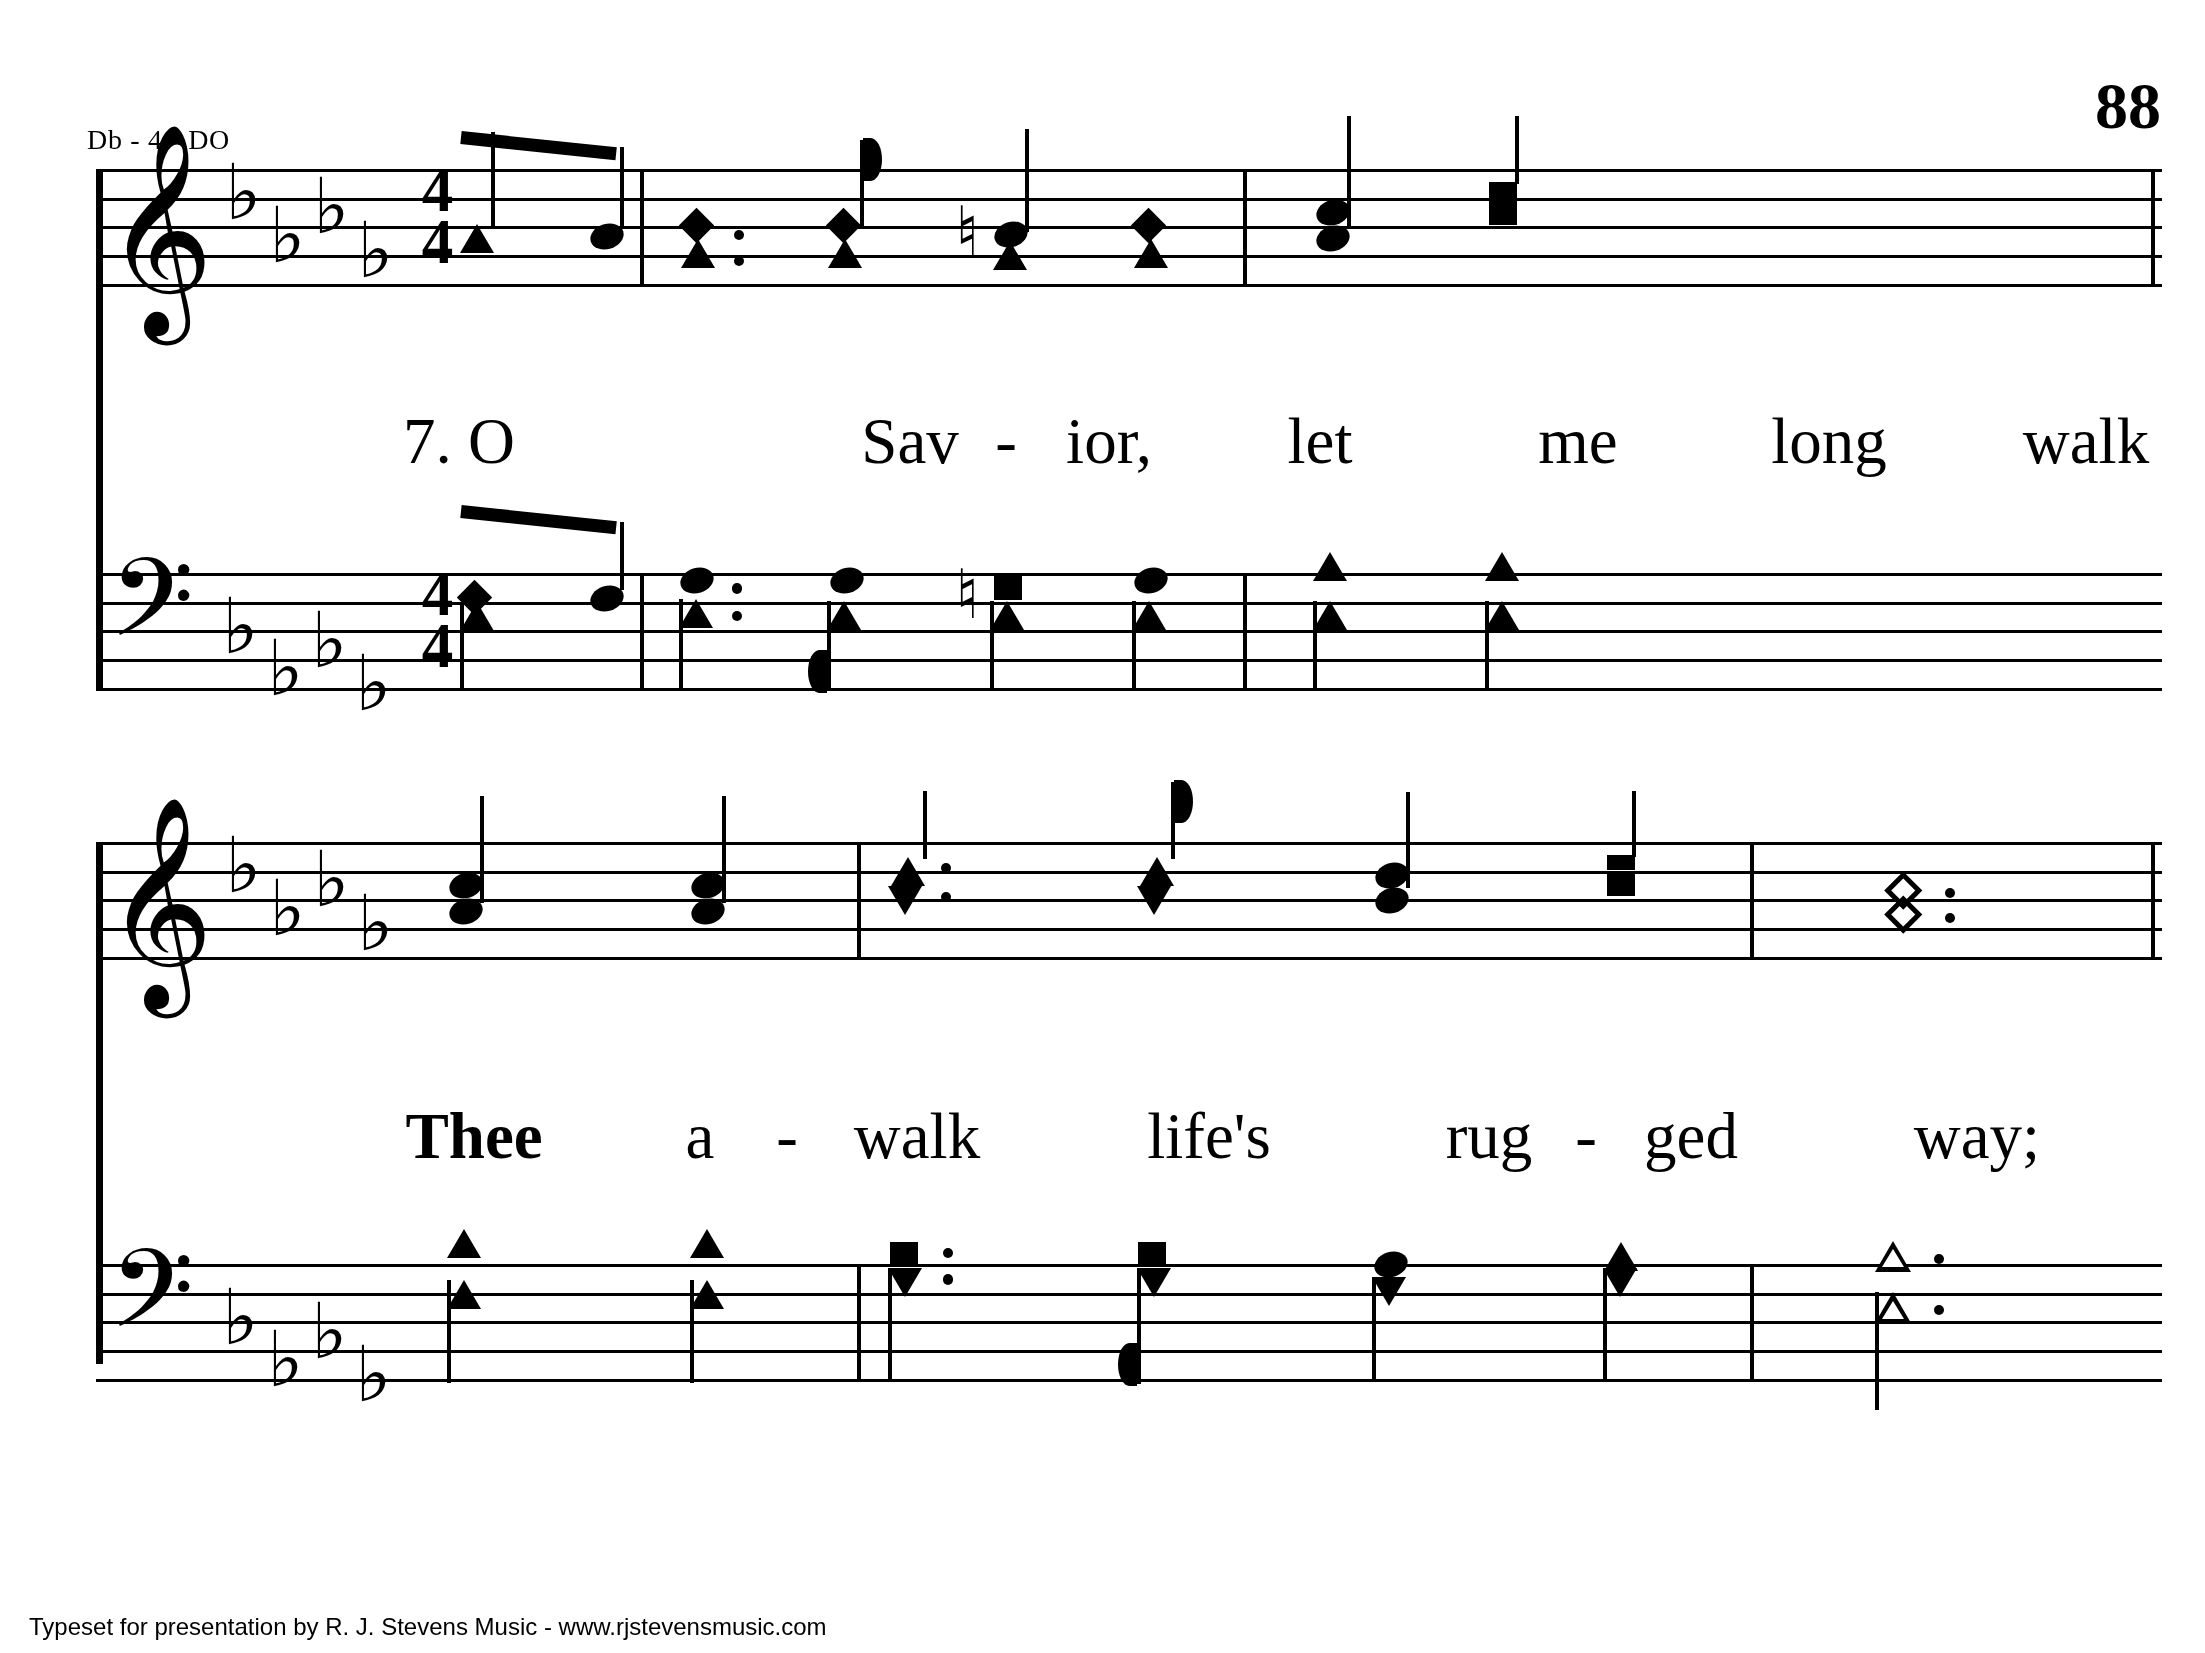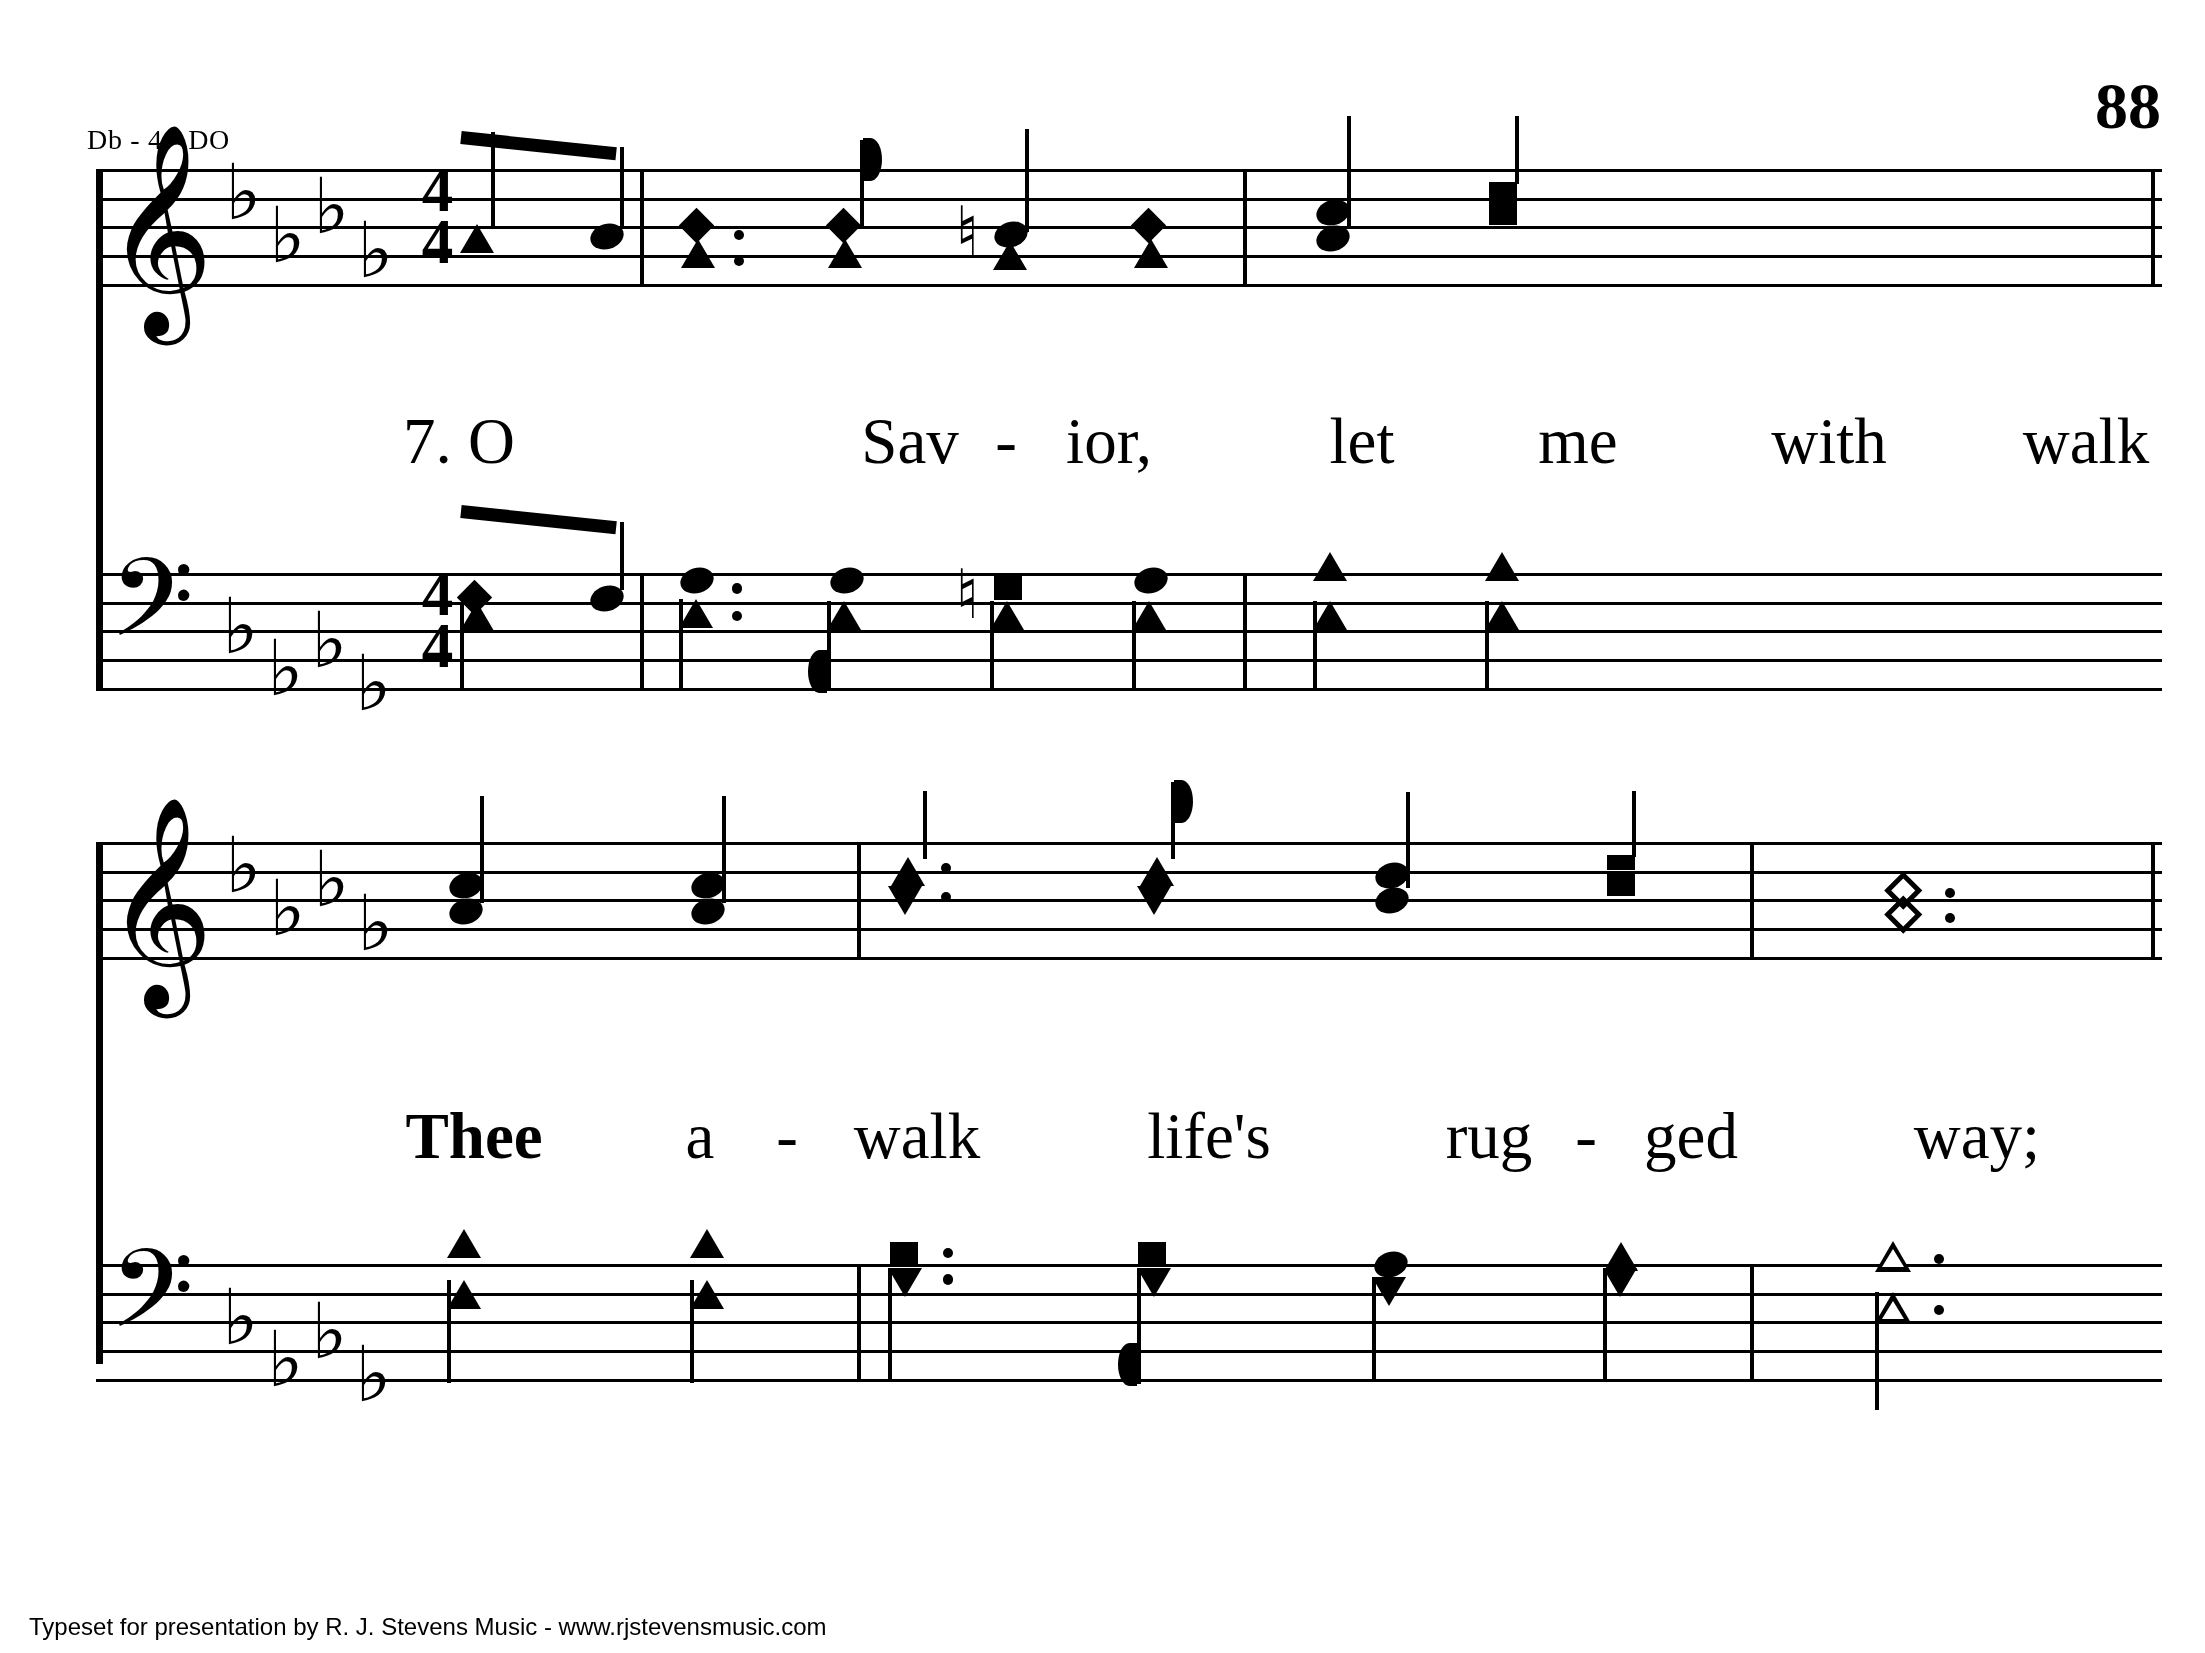--- a/index.html
+++ b/index.html
@@ -340,23 +340,23 @@
     <div class="stem" style="left:1419px; top:-53px; height:68px;"></div>
 
     <div class="barline" style="left:2055px; top:0px; height:118px;"></div>
   </div>
 
   <div class="lyric-line" style="top:235px;">
     <span class="lyric-syl" style="left:459px;">7. O</span>
     <span class="lyric-syl" style="left:910px;">Sav</span>
     <span class="lyric-syl" style="left:1006px;">-</span>
     <span class="lyric-syl" style="left:1109px;">ior,</span>
-    <span class="lyric-syl" style="left:1362px;">let</span>
+    <span class="lyric-syl" style="left:1320px;">let</span>
     <span class="lyric-syl" style="left:1578px;">me</span>
-    <span class="lyric-syl" style="left:1829px;">with</span>
+    <span class="lyric-syl" style="left:1829px;">long</span>
     <span class="lyric-syl" style="left:2086px;">walk</span>
   </div>
 
   <div class="stave-block" style="top:404px; height:125px;">
     <div class="staff">
       <div class="line l0"></div>
       <div class="line l1"></div>
       <div class="line l2"></div>
       <div class="line l3"></div>
       <div class="line l4"></div>

